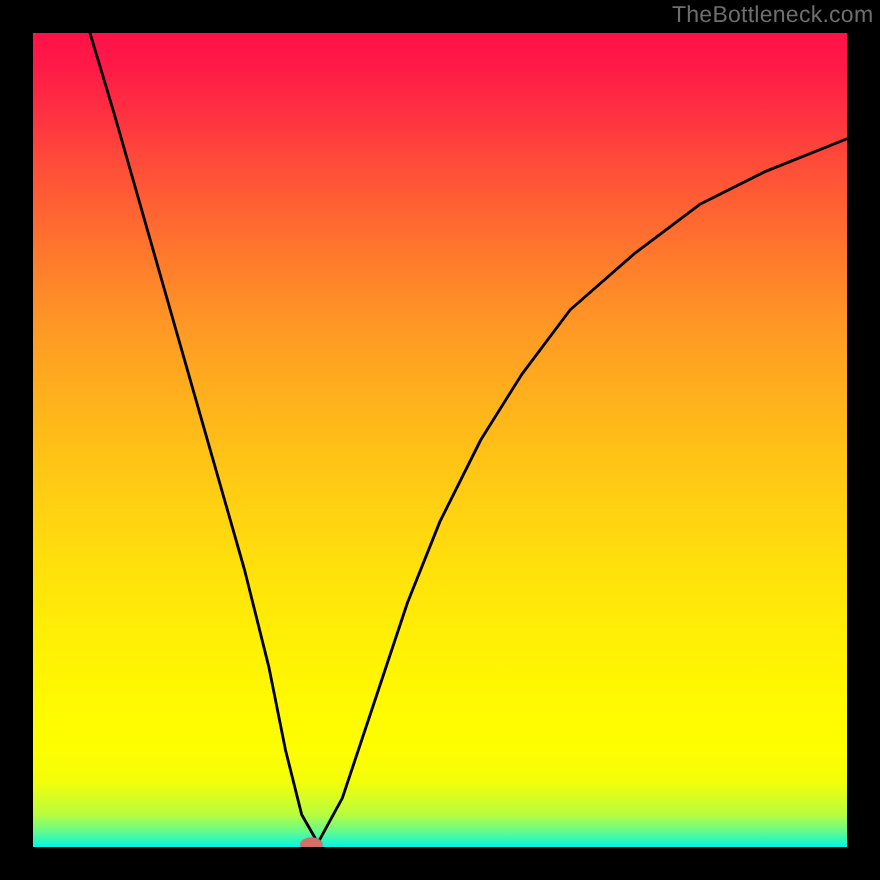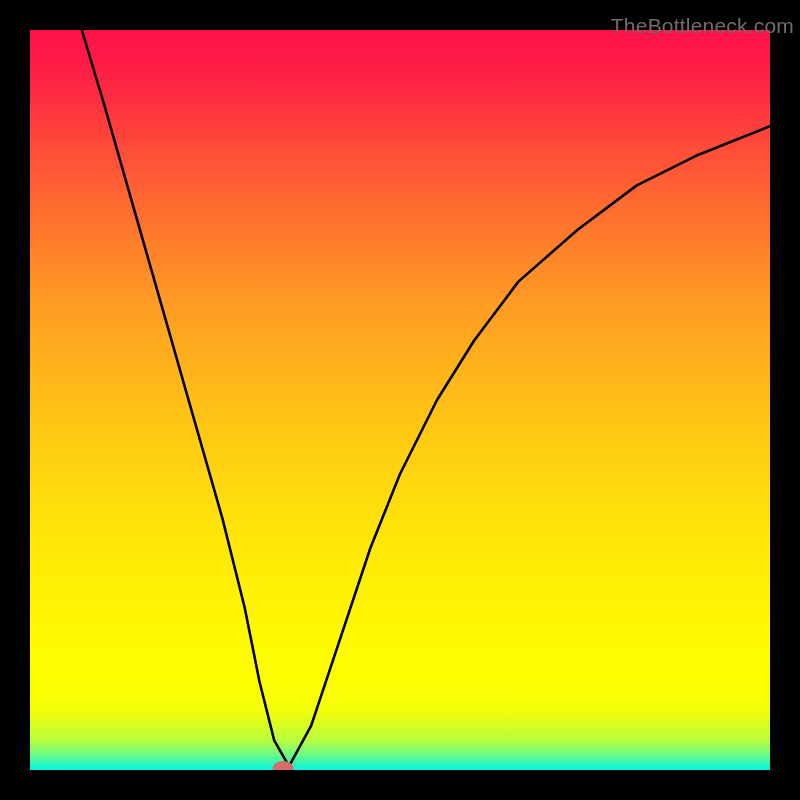--- a/index.html
+++ b/index.html
@@ -12,21 +12,21 @@
     font-family: Arial, Helvetica, sans-serif;
   }
   .frame {
     position: relative;
     width: 800px;
     height: 800px;
     background: #000;
   }
   .watermark {
     position: absolute;
-    top: 14px;
+    top: 2px;
     right: 6px;
     color: #6e6e6e;
     font-size: 21px;
     font-weight: 400;
     letter-spacing: 0.2px;
     z-index: 10;
     font-family: Arial, sans-serif;
   }
   .plot-area {
     position: absolute;

